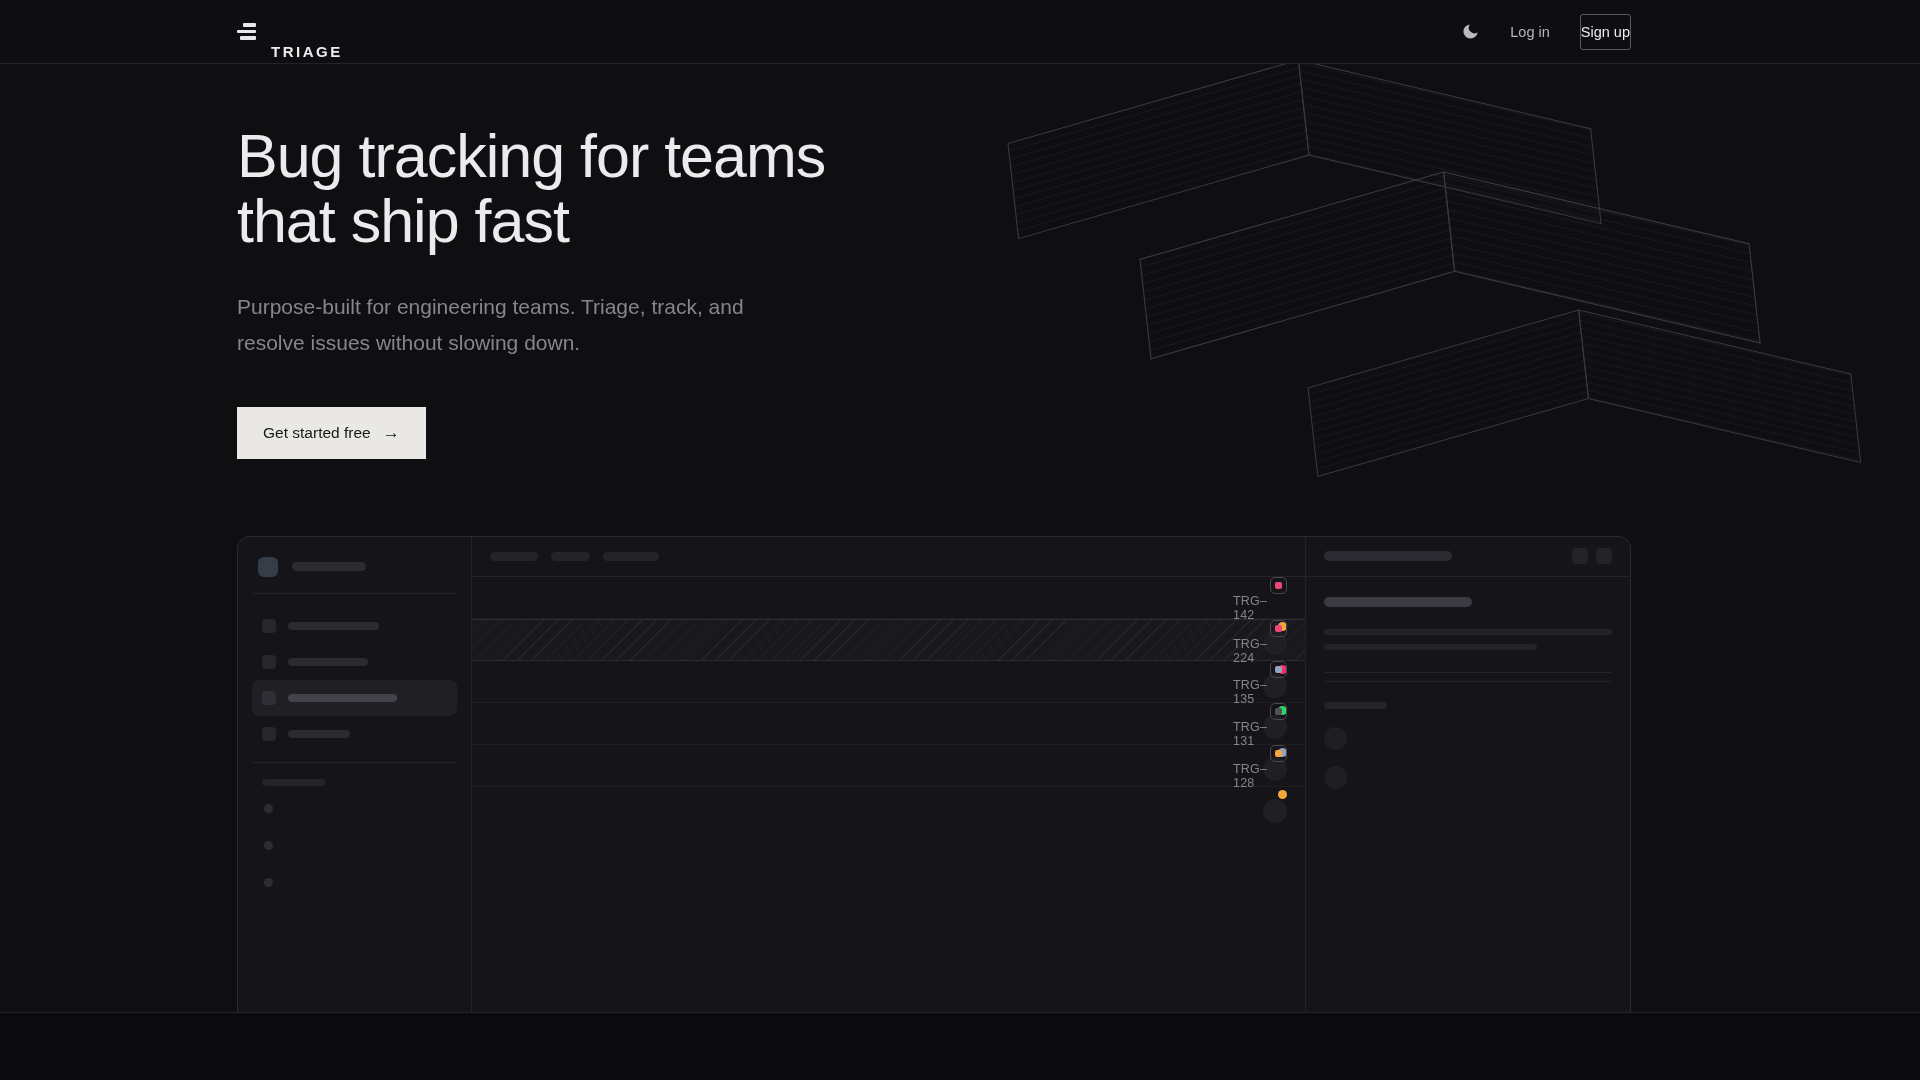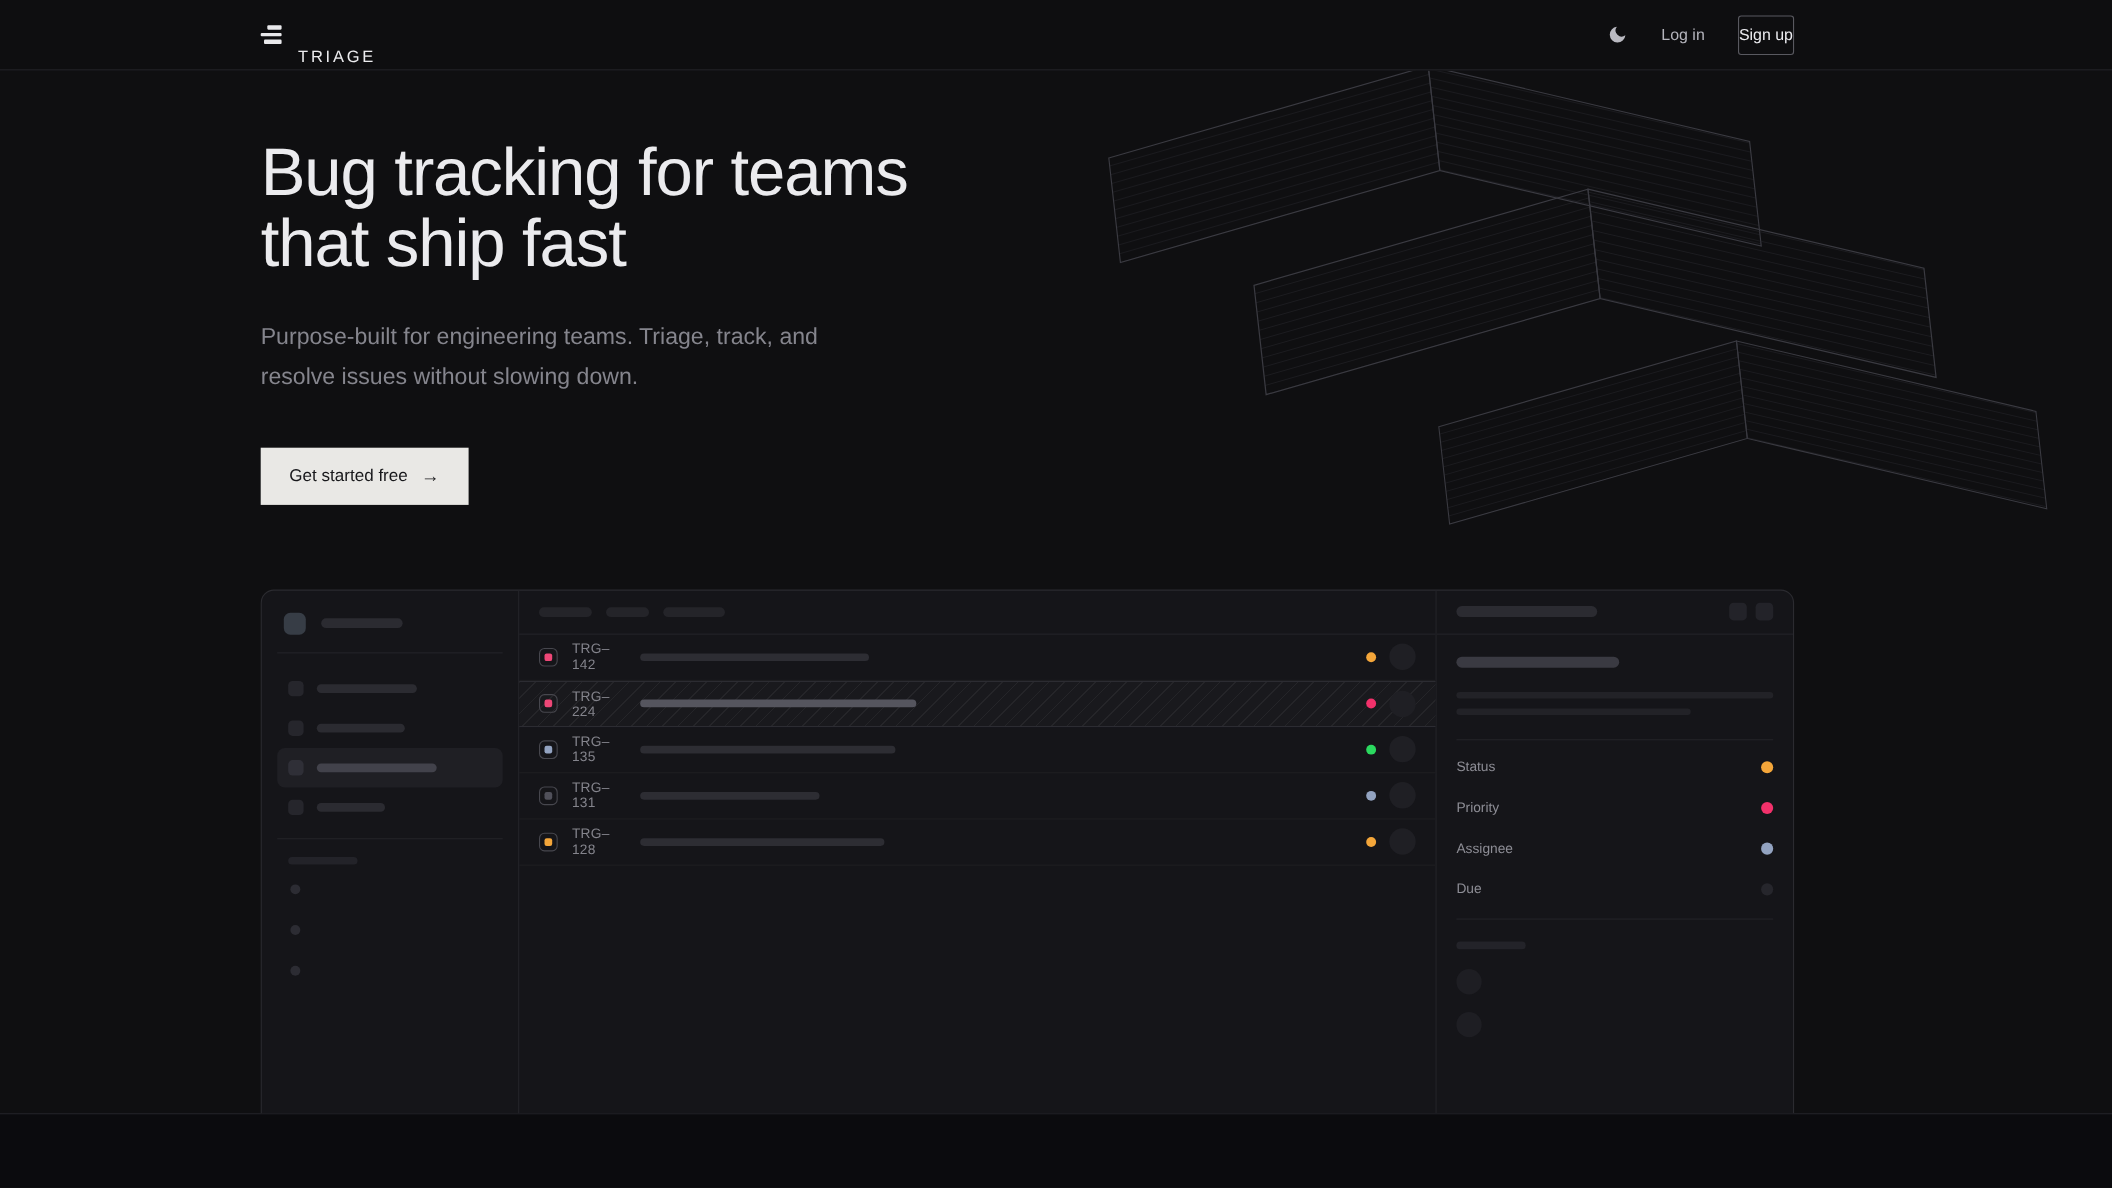--- a/index.html
+++ b/index.html
@@ -20,21 +20,21 @@
     border-bottom:1px solid #232328;
     background:#0e0e10;
     position:relative; z-index:6;
   }
   .logo { display:flex; align-items:center; gap:12px; }
   .logo-icon { display:flex; flex-direction:column; gap:3px; width:22px; }
   .logo-icon span { height:3.5px; border-radius:1px; background:#e9e9ec; display:block; }
   .logo-icon .b1 { width:13px; margin-left:6px; }
   .logo-icon .b2 { width:19px; margin-left:0; }
   .logo-icon .b3 { width:16px; margin-left:3px; }
-  .logo-text { font-size:15px; font-weight:400; letter-spacing:2.5px; color:#ececef;margin-top:40px; }
+  .logo-text { font-size:15px; font-weight:700; letter-spacing:2.5px; color:#ececef;margin-top:40px; }
   .nav-right { display:flex; align-items:center; gap:30px; }
   .theme-toggle { background:none; border:none; cursor:pointer; display:flex; align-items:center; }
   .login-link { color:#b4b4bc; font-size:14.5px; text-decoration:none; }
   .signup-btn {
     background:transparent; color:#ececf0; font-size:14.5px;
     border:1px solid #595960; border-radius:3px;
     padding:9px 0; cursor:pointer; font-family:inherit;
   }
 
   
@@ -87,21 +87,21 @@
   .side-item.active .side-sq { background:#2f2f37; }
   .side-div { border-top:1px solid #232328; margin-top:10px; }
   .side-label { width:63px; height:7px; border-radius:4px; background:#232329; margin:16px 0 0 10px; }
   .side-dots { margin:18px 0 0 12px; display:flex; flex-direction:column; gap:28px; }
   .side-dot { width:9px; height:9px; border-radius:50%; background:#2c2c33; }
 
   
   .main { border-left:1px solid #232328; border-right:1px solid #232328; }
   .toolbar { height:40px; display:flex; align-items:center; gap:13px; padding:0 18px; border-bottom:1px solid #232328; }
   .pill { height:9px; border-radius:5px; background:#242429; }
-  .issue-row { height:42px; display:flex; align-items:center; padding:0 18px; border-bottom:1px solid #1e1e22; }
+  .issue-row { height:42px; display:flex; align-items:flex-end; padding:0 18px; border-bottom:1px solid #1e1e22;flex-direction:column; }
   .issue-row.hatched {
     background-color:#19191d;
     background-image:repeating-linear-gradient(135deg,
       rgba(255,255,255,0.05) 0px, rgba(255,255,255,0.05) 1px,
       transparent 1px, transparent 10px);
     border-top:1px solid #2c2c32; border-bottom:1px solid #2c2c32;
   }
   .issue-icon {
     width:17px; height:17px; flex:none;
     border:1.5px solid #47474e; border-radius:5px;
@@ -294,41 +294,20 @@
         <div class="panel-btns">
           <div class="panel-btn"></div>
           <div class="panel-btn"></div>
         </div>
       </div>
       <div class="panel-body">
         <div class="panel-title-bar"></div>
         <div class="panel-line l1"></div>
         <div class="panel-line l2"></div>
         <div class="panel-div"></div>
-        <div class="prop-list">
-  <div class="prop-row">
-    <span class="prop-label">Status</span>
-    <div class="prop-dot" style="background: rgb(244, 166, 58);"></div>
-  </div>
-
-  <div class="prop-row">
-    <span class="prop-label">Priority</span>
-    <div class="prop-dot" style="background: rgb(242, 49, 107);"></div>
-  </div>
-
-  <div class="prop-row">
-    <span class="prop-label">Assignee</span>
-    <div class="prop-dot" style="background: rgb(147, 163, 193);"></div>
-  </div>
-
-  <div class="prop-row">
-    <span class="prop-label">Due</span>
-    <div class="prop-dot" style="background: rgb(38, 38, 44);"></div>
-  </div>
-</div>
         <div class="panel-div" style="margin-top:8px;"></div>
         <div class="panel-small-bar"></div>
         <div class="panel-avatars">
           <div class="panel-avatar"></div>
           <div class="panel-avatar"></div>
         </div>
       </div>
     </div>
   </div>
 </section>

